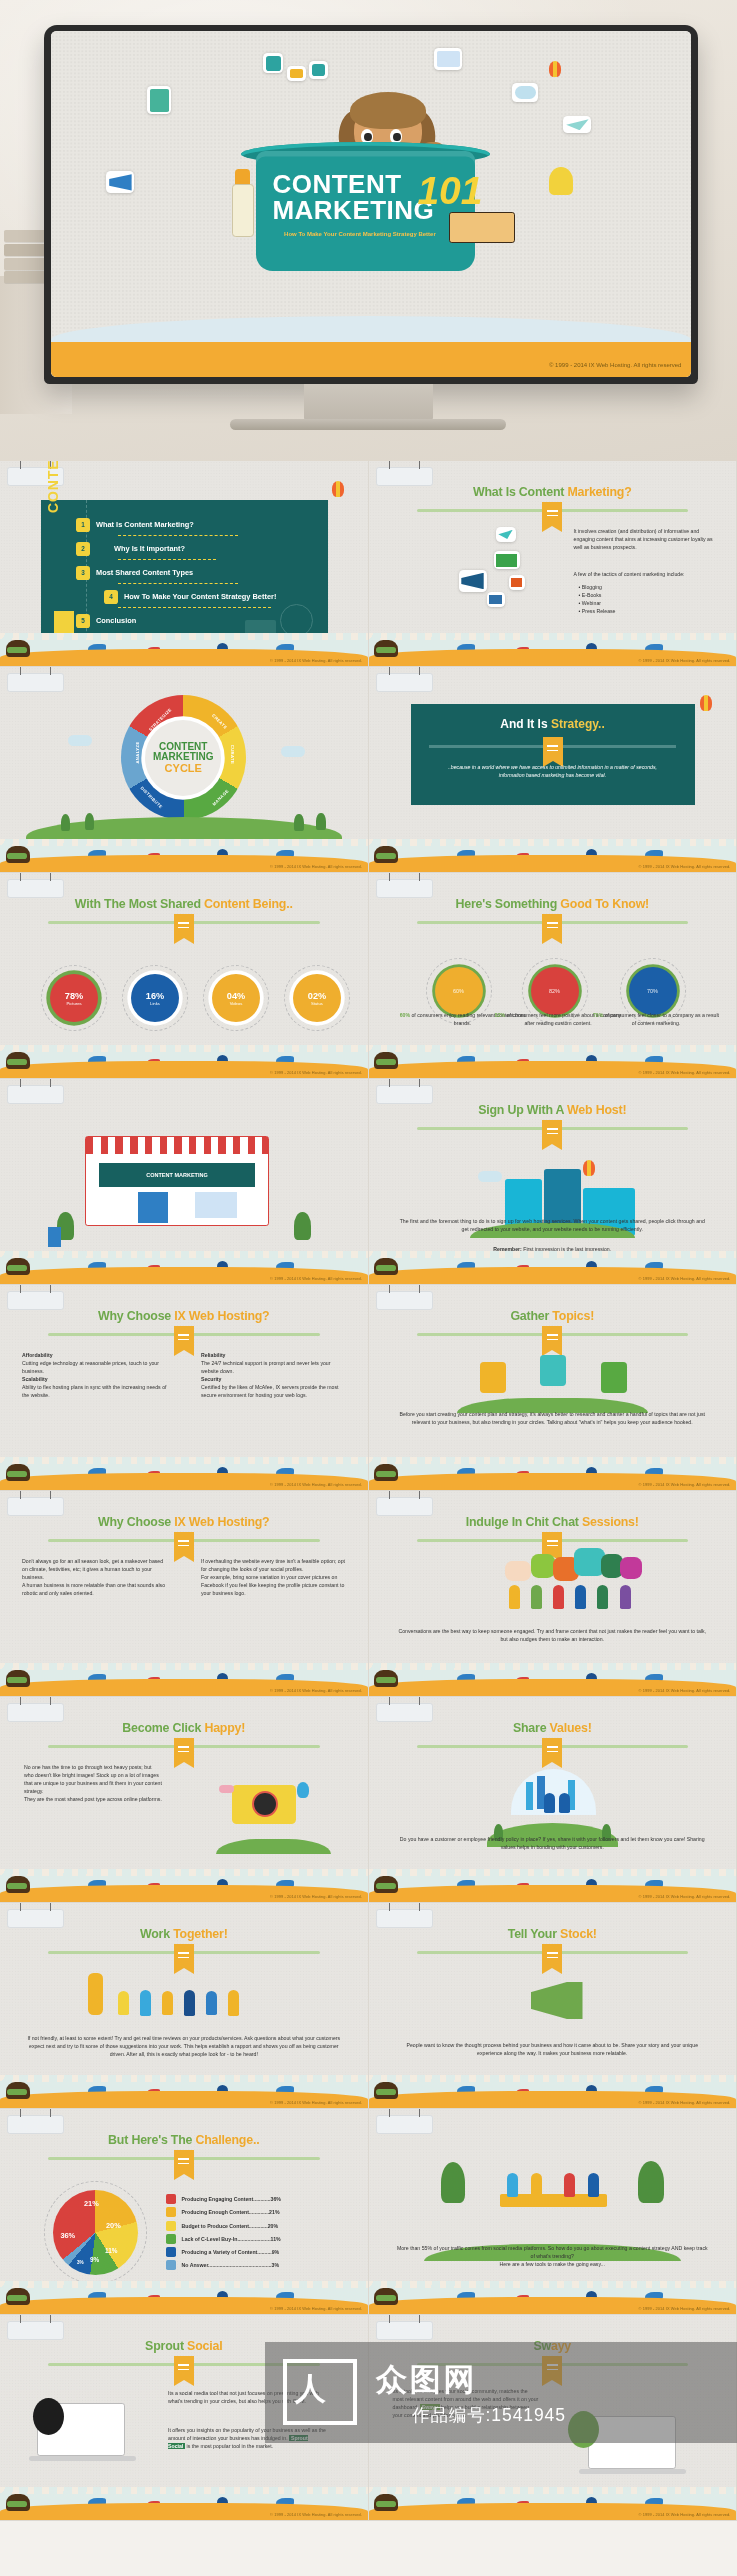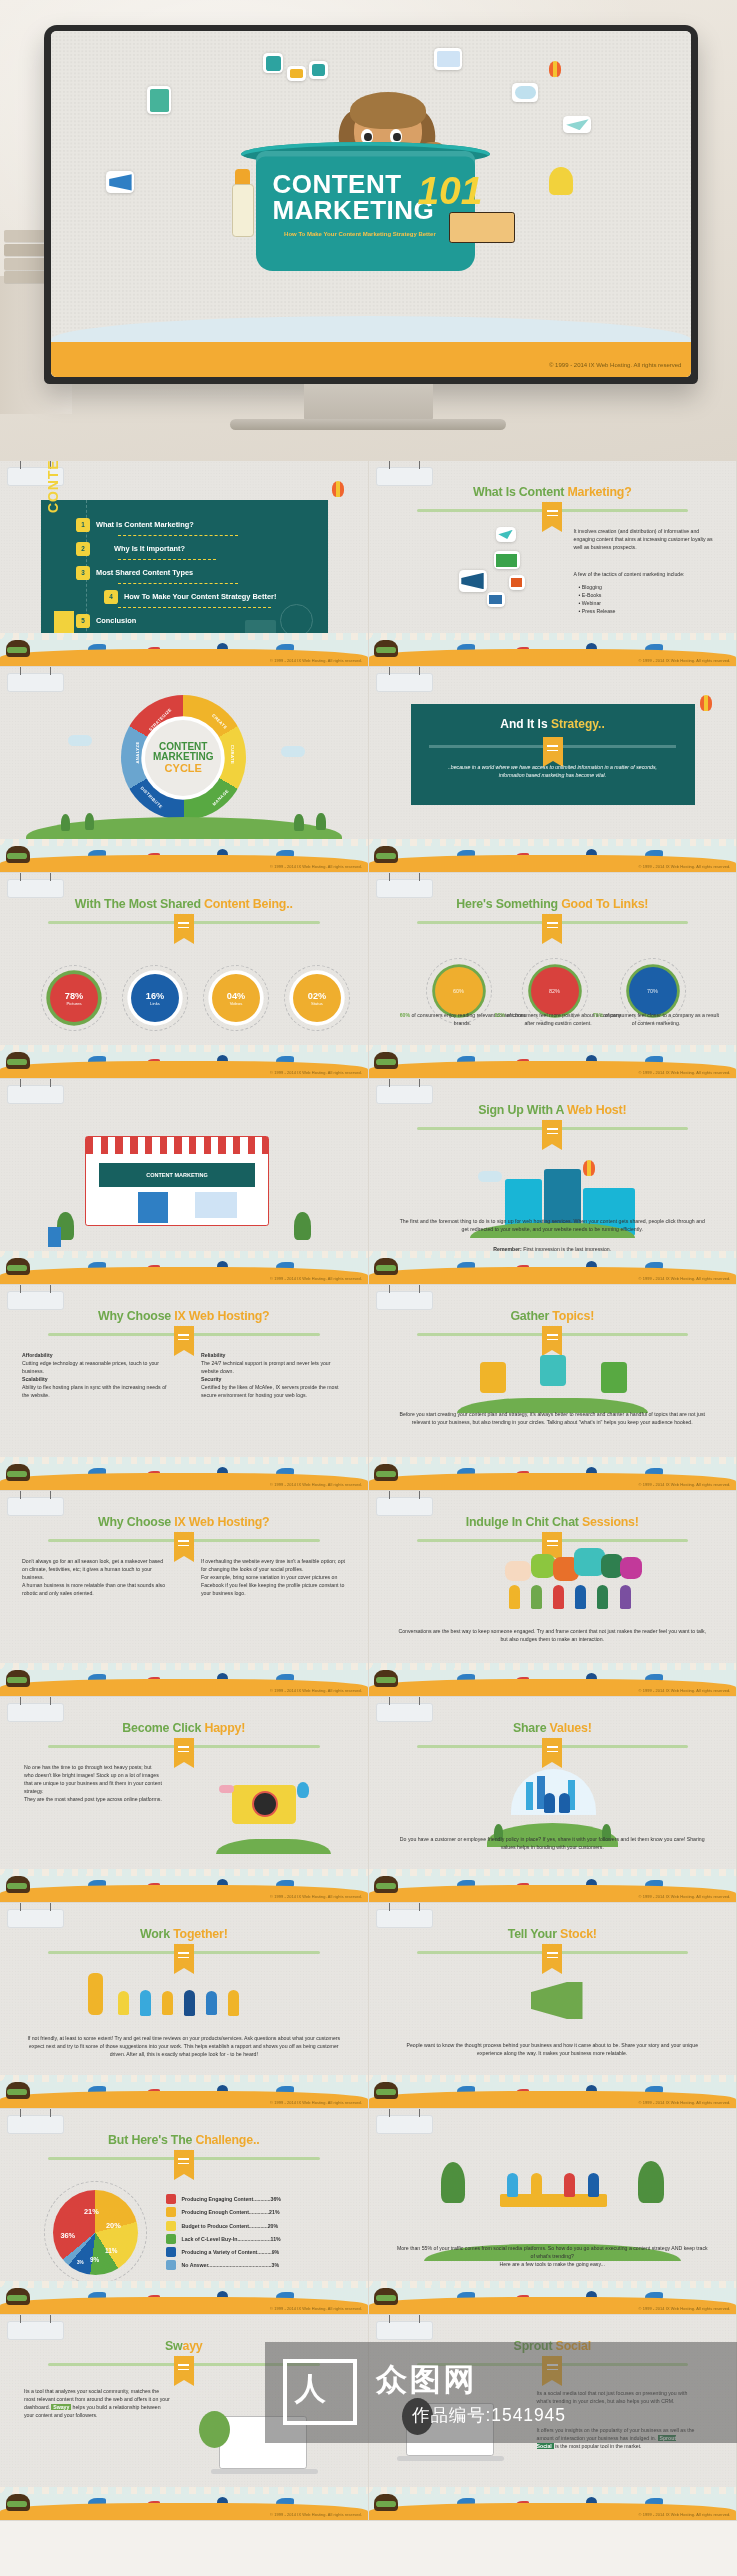--- a/index.html
+++ b/index.html
@@ -484,21 +484,21 @@
           <div class="burger">
             <i></i>
           </div>
         <div class="copy">© 1999 - 2014 IX Web Hosting. All rights reserved.</div>
       </div>
     </div>
 
     <div class="slide">
       <div class="tag"></div>
       <div class="s-title">
-        <span>Here's Something </span><em>Good To Links!</em>
+        <span>Here's Something </span><em>Good To Know!</em>
       </div>
       <div class="rule"></div>
       <div class="ribbon">
           <i></i>
           <i></i>
         </div>
 
       <div class="dotring" style="left:57px;top:85px;"></div>
       <div class="donut" style="left:66px;top:94px;background:#efae2e;box-shadow:0 0 0 2.8px #6fa84c;">
         <div class="in">
@@ -875,21 +875,21 @@
         <span>But Here's The </span><em>Challenge..</em>
       </div>
       <div class="rule"></div>
       <div class="ribbon">
           <i></i>
           <i></i>
         </div>
       <div class="dotring" style="left:44px;top:72px;width:103px;height:103px;"></div>
       <div class="pie">
         <div class="pie-lbl" style="left:7.4px;top:41px;">36%</div>
-        <div class="pie-lbl" style="left:31px;top:9.2px;margin-top:8px;">21%</div>
+        <div class="pie-lbl" style="left:31px;top:9.2px;">21%</div>
         <div class="pie-lbl" style="left:53px;top:31px;">20%</div>
         <div class="pie-lbl" style="left:52px;top:57px;font-size:6.4px;">11%</div>
         <div class="pie-lbl" style="left:37px;top:66px;font-size:6.4px;">9%</div>
         <div class="pie-lbl" style="left:24px;top:70px;font-size:4.6px;">3%</div>
       </div>
       <div class="legend">
         <div class="lg-row">
             <span class="lg-sw" style="background:#d8413d;"></span>
             <span class="lg-tx">Producing Engaging Content............36%</span>
           </div>
@@ -951,50 +951,20 @@
         <div class="copy">© 1999 - 2014 IX Web Hosting. All rights reserved.</div>
       </div>
     </div>
   </div>
 
   <div class="row">
 
     <div class="slide">
       <div class="tag"></div>
       <div class="s-title">
-        <span>Sw</span><em>ayy</em>
-      </div>
-      <div class="rule"></div>
-      <div class="ribbon">
-          <i></i>
-          <i></i>
-        </div>
-      <div class="body-txt" style="left:24px;top:72px;width:147px;">
-        <span>Its a tool that analyzes your social community, matches the most relevant content from around the web and offers it on your dashboard. </span><b style="background:#6fa84c;color:#fff;padding:0 1.8px;">Swayy</b><span> helps you build a relationship between your content and your followers.</span>
-      </div>
-      <div class="laptop" style="left:219px;top:101px;">
-          <div class="base"></div>
-        </div>
-      <div style="position:absolute;left:199px;top:96px;width:31px;height:37px;background:#6fa84c;border-radius:50%;"></div>
-      <div class="sea">
-        <div class="fish blue" style="left:88px;"></div>
-          <div class="fish red" style="left:147px;"></div>
-        <div class="fish navy" style="left:217px;"></div>
-          <div class="fish blue" style="left:276px;"></div>
-        <div class="sand"></div>
-          <div class="burger">
-            <i></i>
-          </div>
-        <div class="copy">© 1999 - 2014 IX Web Hosting. All rights reserved.</div>
-      </div>
-    </div>
-
-    <div class="slide">
-      <div class="tag"></div>
-      <div class="s-title">
         <span>Sprout </span><em>Social</em>
       </div>
       <div class="rule"></div>
       <div class="ribbon">
           <i></i>
           <i></i>
         </div>
       <div class="laptop" style="left:37px;top:88px;">
           <div class="base"></div>
         </div>
@@ -1008,20 +978,50 @@
           <div class="fish red" style="left:147px;"></div>
         <div class="fish navy" style="left:217px;"></div>
           <div class="fish blue" style="left:276px;"></div>
         <div class="sand"></div>
           <div class="burger">
             <i></i>
           </div>
         <div class="copy">© 1999 - 2014 IX Web Hosting. All rights reserved.</div>
       </div>
     </div>
+
+    <div class="slide">
+      <div class="tag"></div>
+      <div class="s-title">
+        <span>Sw</span><em>ayy</em>
+      </div>
+      <div class="rule"></div>
+      <div class="ribbon">
+          <i></i>
+          <i></i>
+        </div>
+      <div class="body-txt" style="left:24px;top:72px;width:147px;">
+        <span>Its a tool that analyzes your social community, matches the most relevant content from around the web and offers it on your dashboard. </span><b style="background:#6fa84c;color:#fff;padding:0 1.8px;">Swayy</b><span> helps you build a relationship between your content and your followers.</span>
+      </div>
+      <div class="laptop" style="left:219px;top:101px;">
+          <div class="base"></div>
+        </div>
+      <div style="position:absolute;left:199px;top:96px;width:31px;height:37px;background:#6fa84c;border-radius:50%;"></div>
+      <div class="sea">
+        <div class="fish blue" style="left:88px;"></div>
+          <div class="fish red" style="left:147px;"></div>
+        <div class="fish navy" style="left:217px;"></div>
+          <div class="fish blue" style="left:276px;"></div>
+        <div class="sand"></div>
+          <div class="burger">
+            <i></i>
+          </div>
+        <div class="copy">© 1999 - 2014 IX Web Hosting. All rights reserved.</div>
+      </div>
+    </div>
   </div>
 
 </div>
 
 <div class="wm">
   <div class="wm-logo">
       <b>人</b>
     </div>
   <div class="wm-t1">众图网</div>
   <div class="wm-t2">作品编号:1541945</div>

